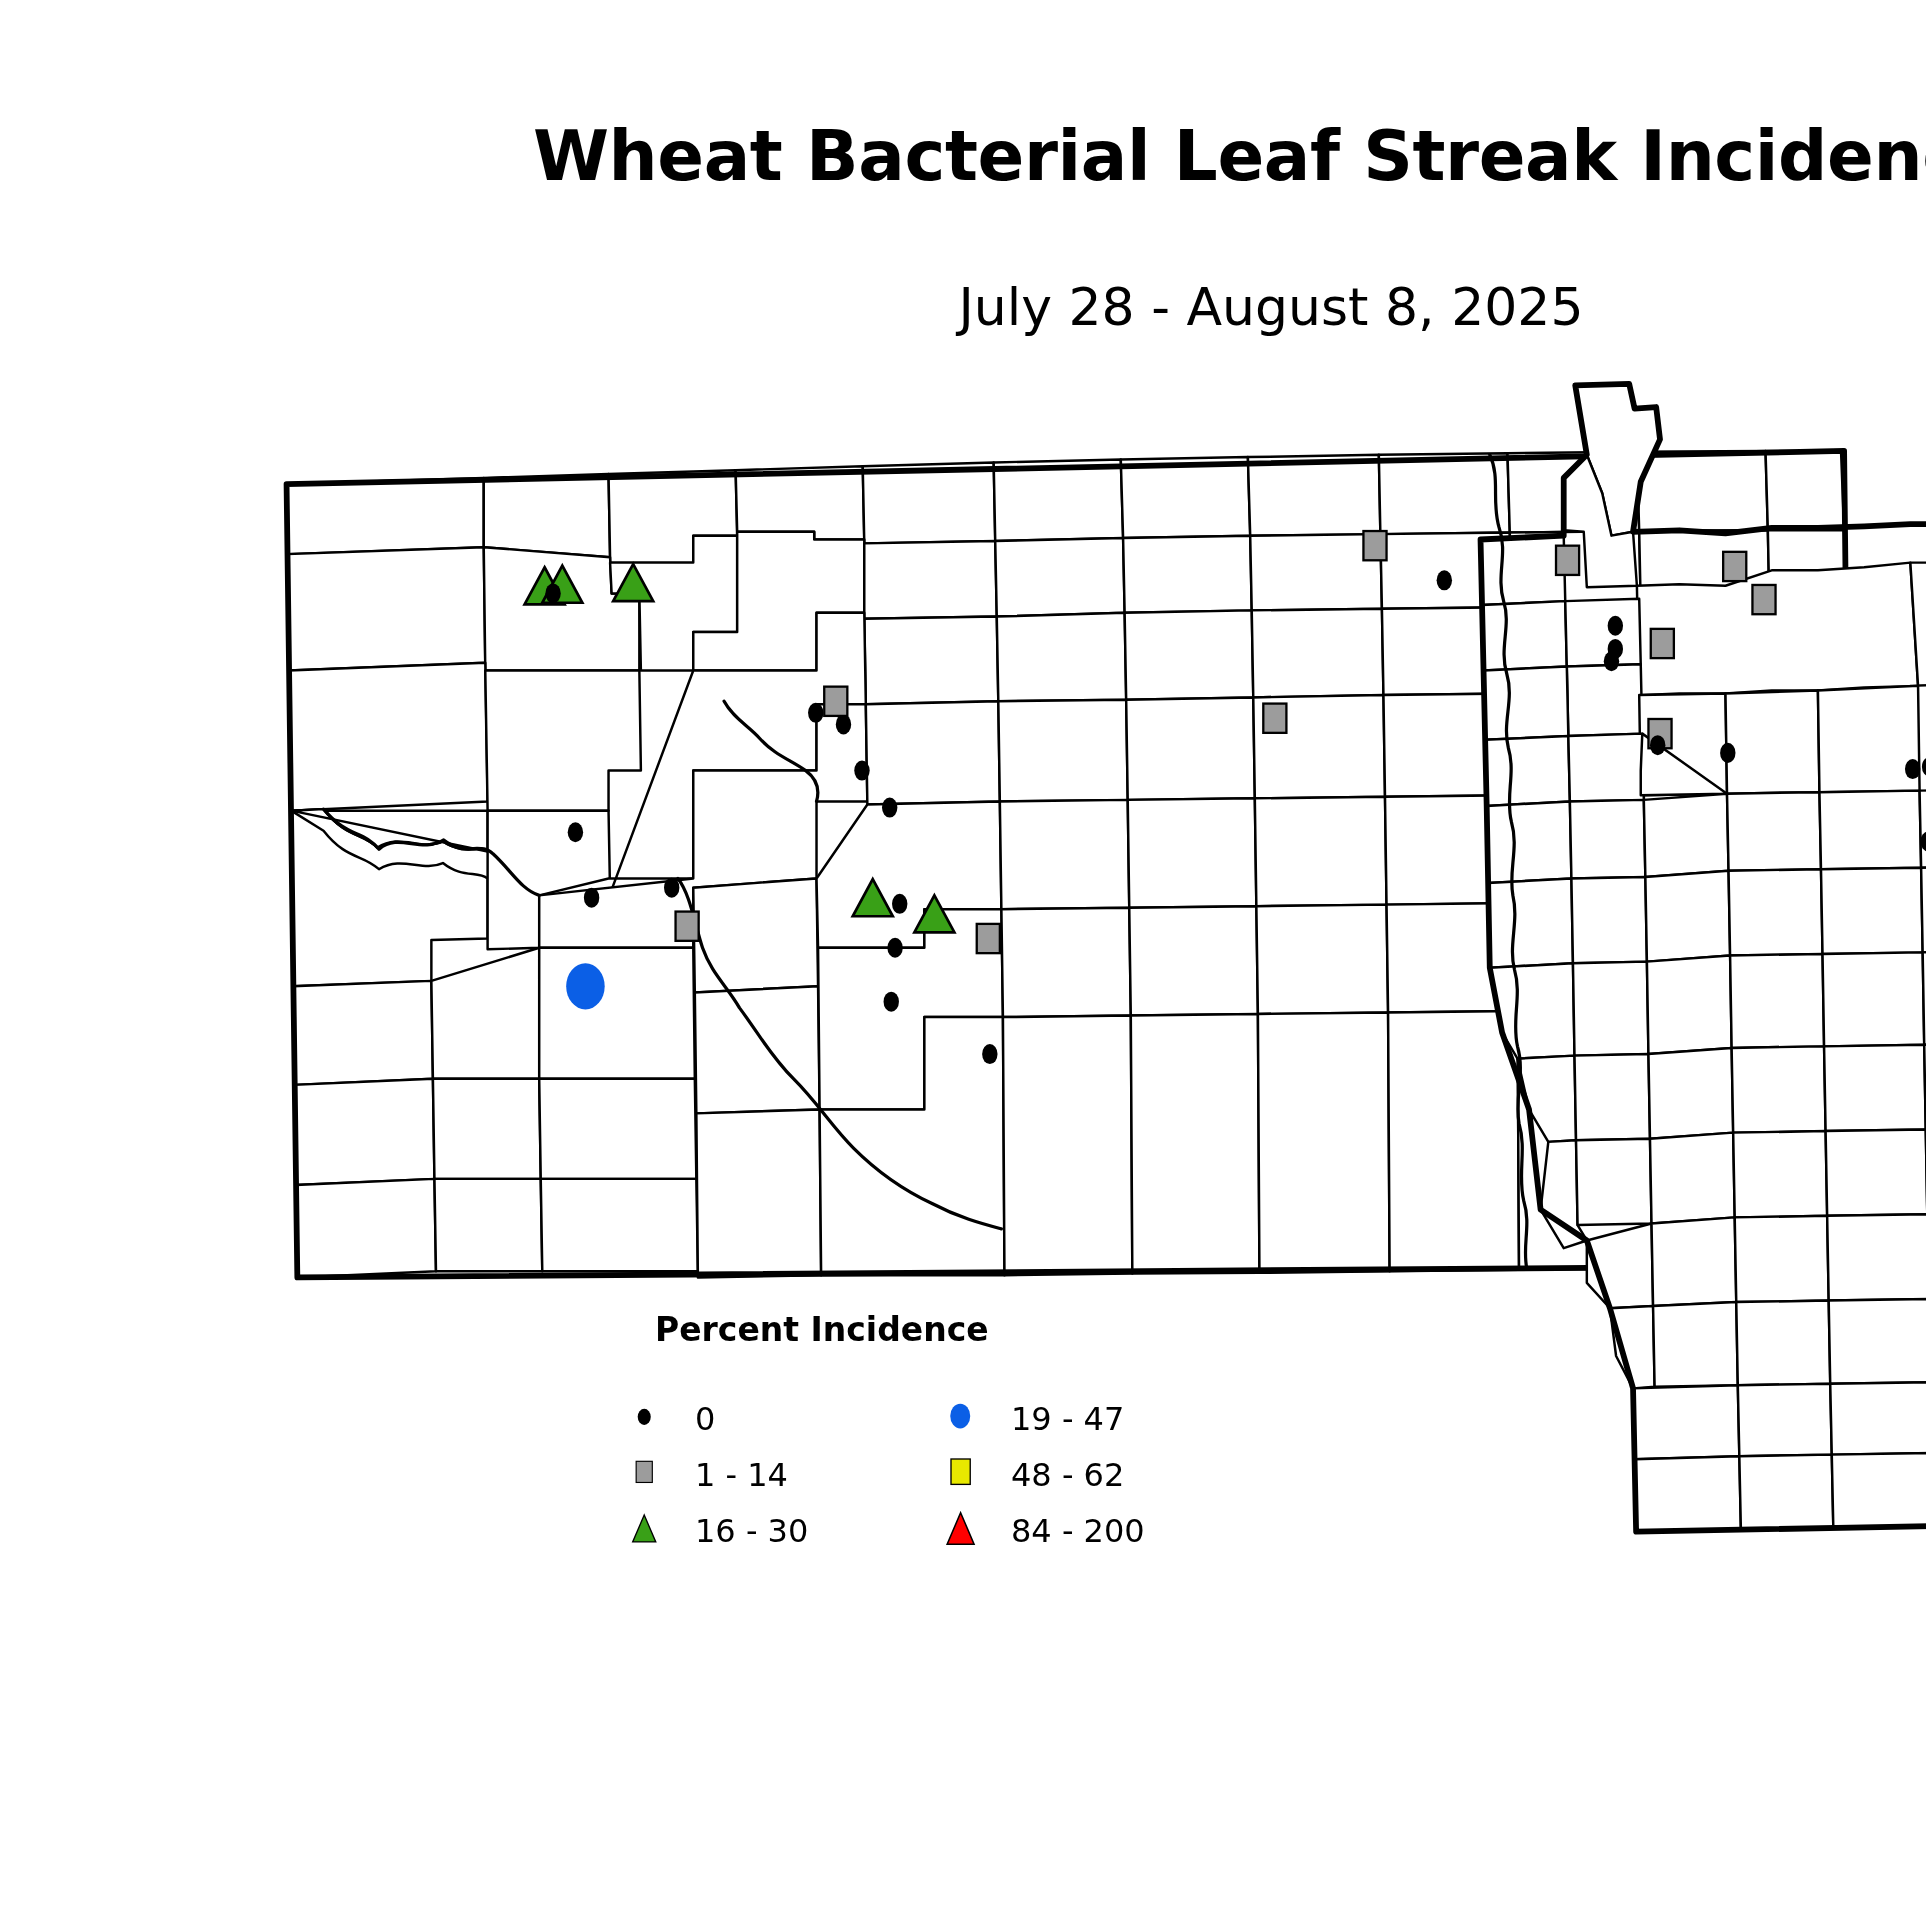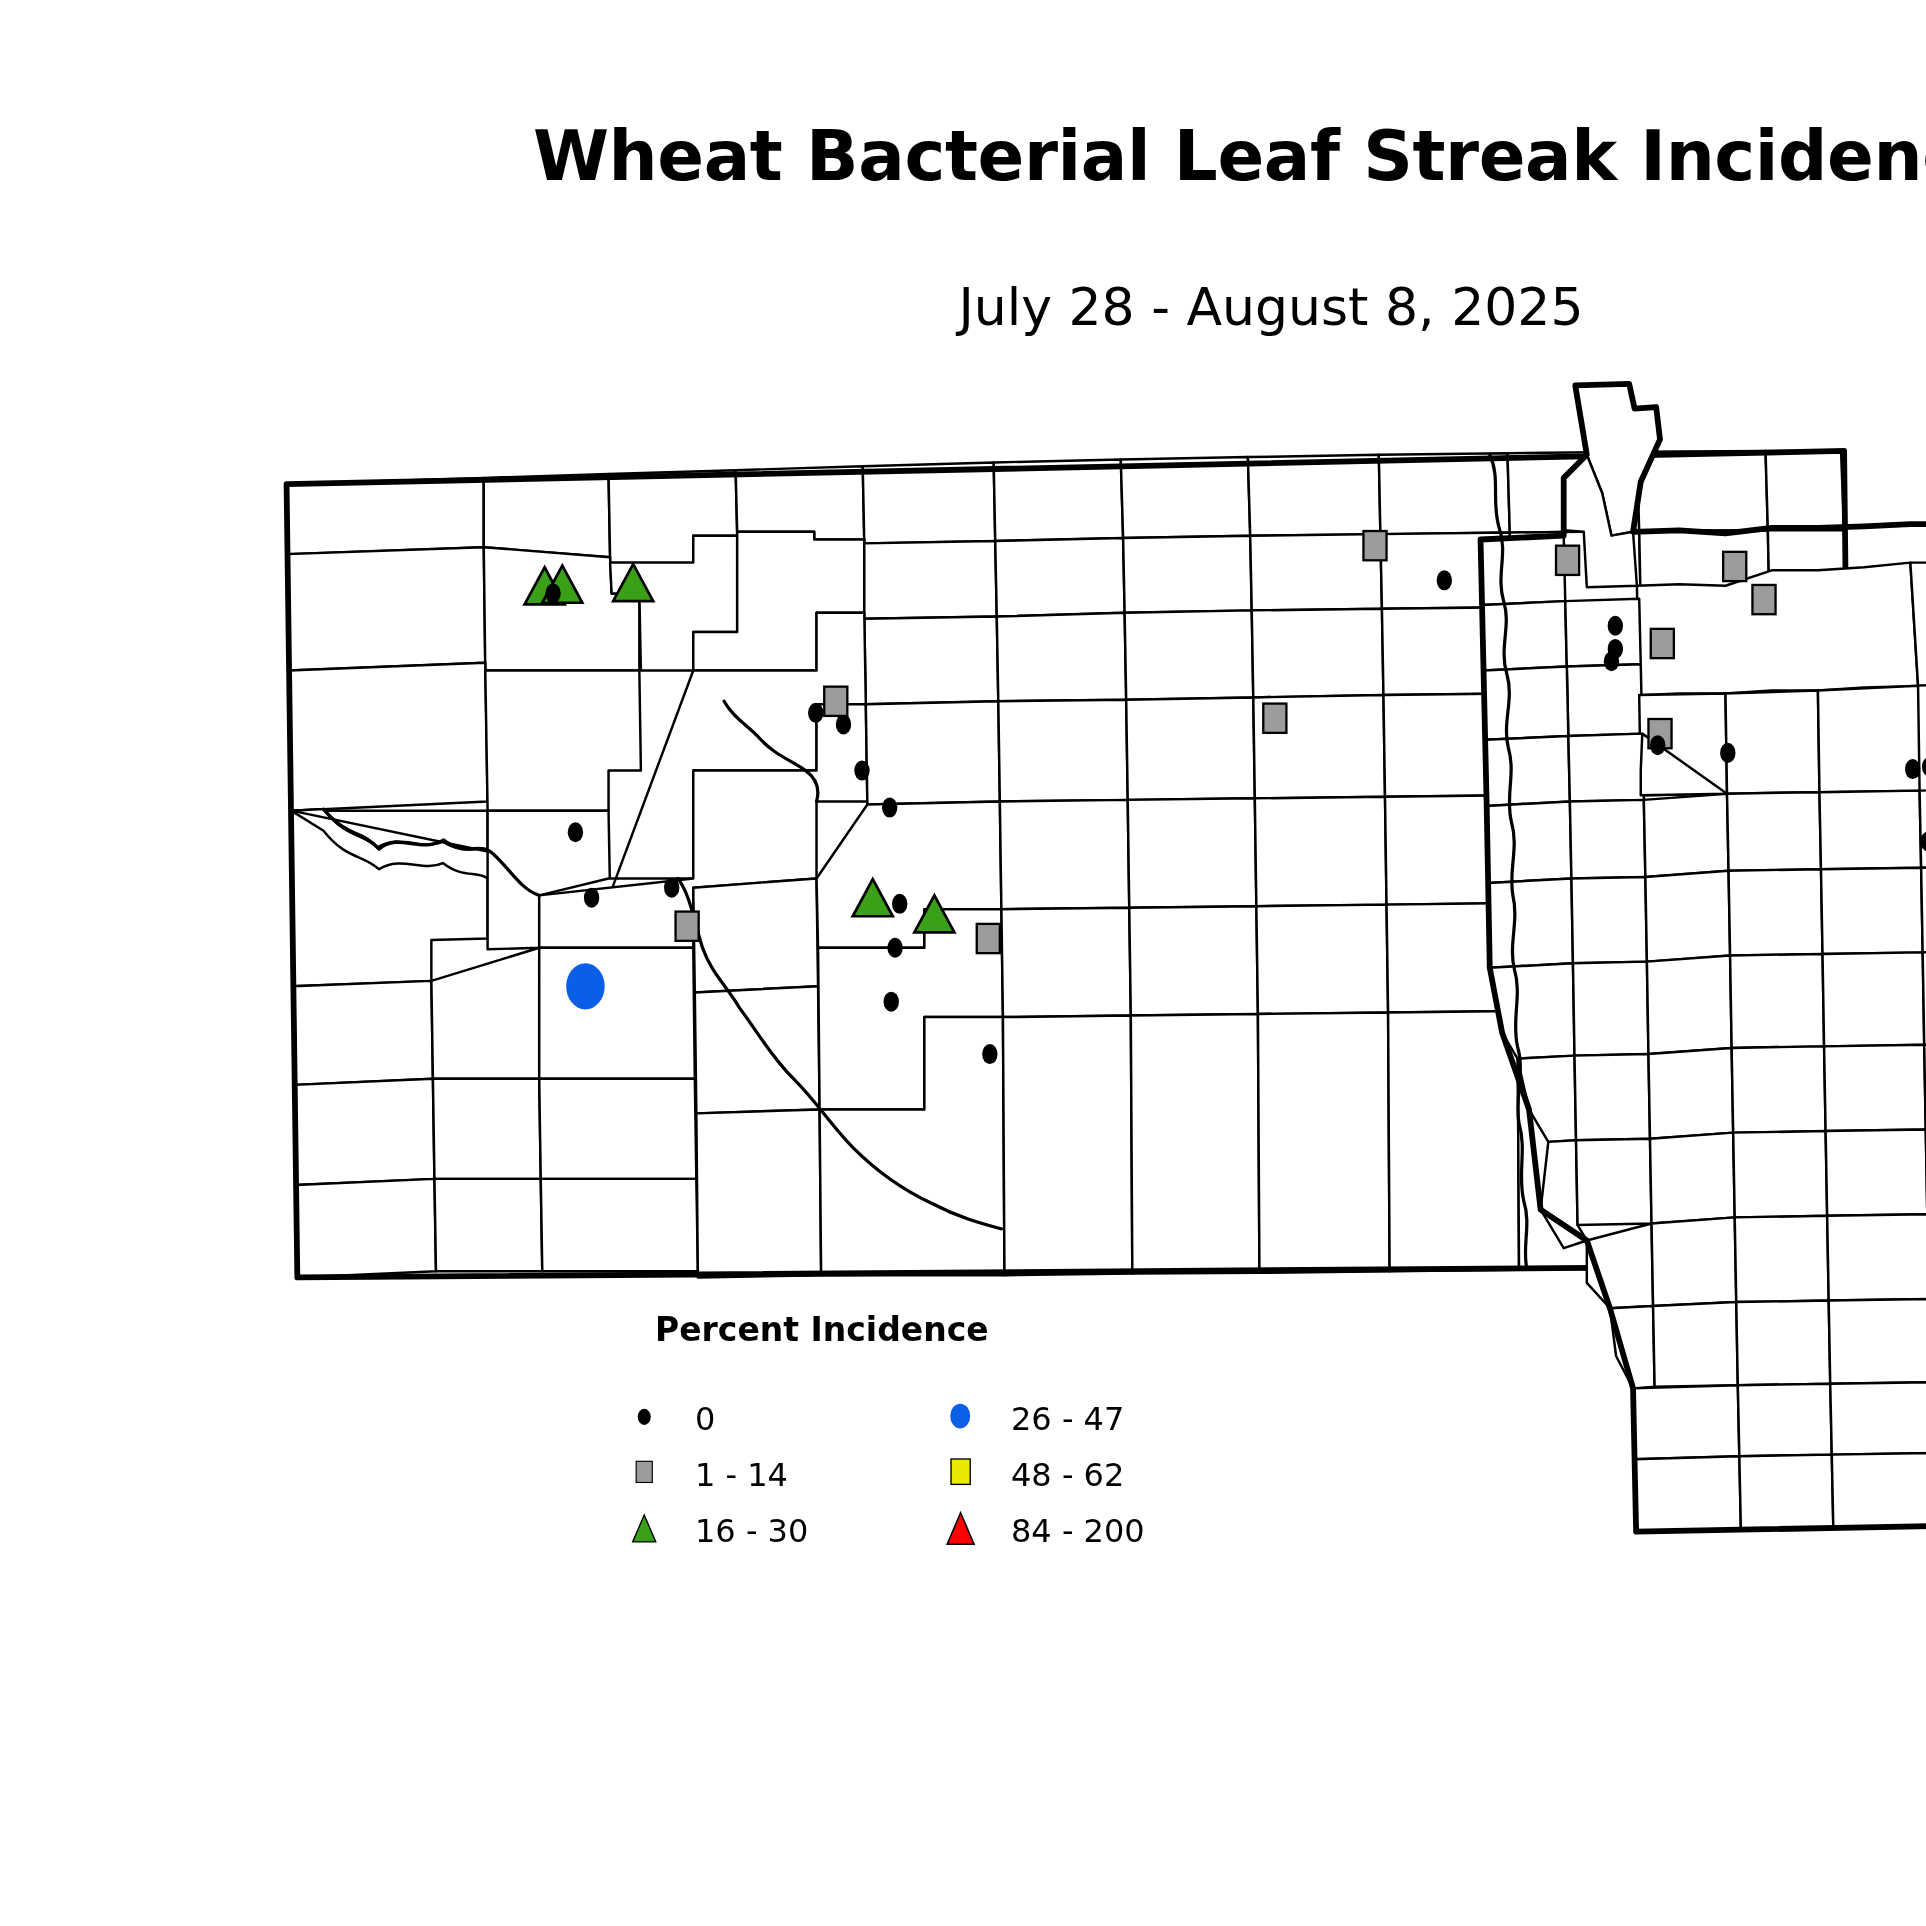--- a/index.html
+++ b/index.html
@@ -367,21 +367,21 @@
       </div>
     </div>
 
     <div class="lg-col c2">
       <div class="lg-row">
         <div class="lg-sym">
           <svg viewBox="0 0 160 130">
               <ellipse cx="52" cy="60" rx="26" ry="32" fill="#0b5fe6"></ellipse>
             </svg>
         </div>
-        <div class="lg-lab">26 - 47</div>
+        <div class="lg-lab">19 - 47</div>
       </div>
       <div class="lg-row">
         <div class="lg-sym">
           <svg viewBox="0 0 160 130">
               <rect x="28" y="26" width="50" height="66" fill="#e8e800" stroke="#000" stroke-width="3.5"></rect>
             </svg>
         </div>
         <div class="lg-lab">48 - 62</div>
       </div>
       <div class="lg-row">

